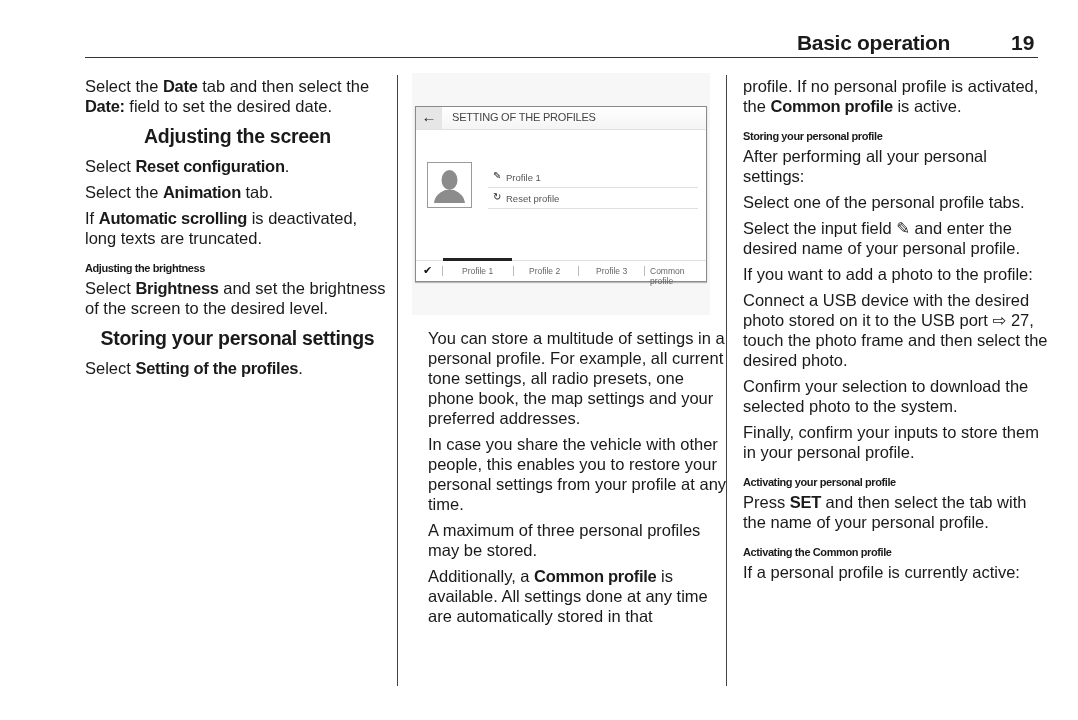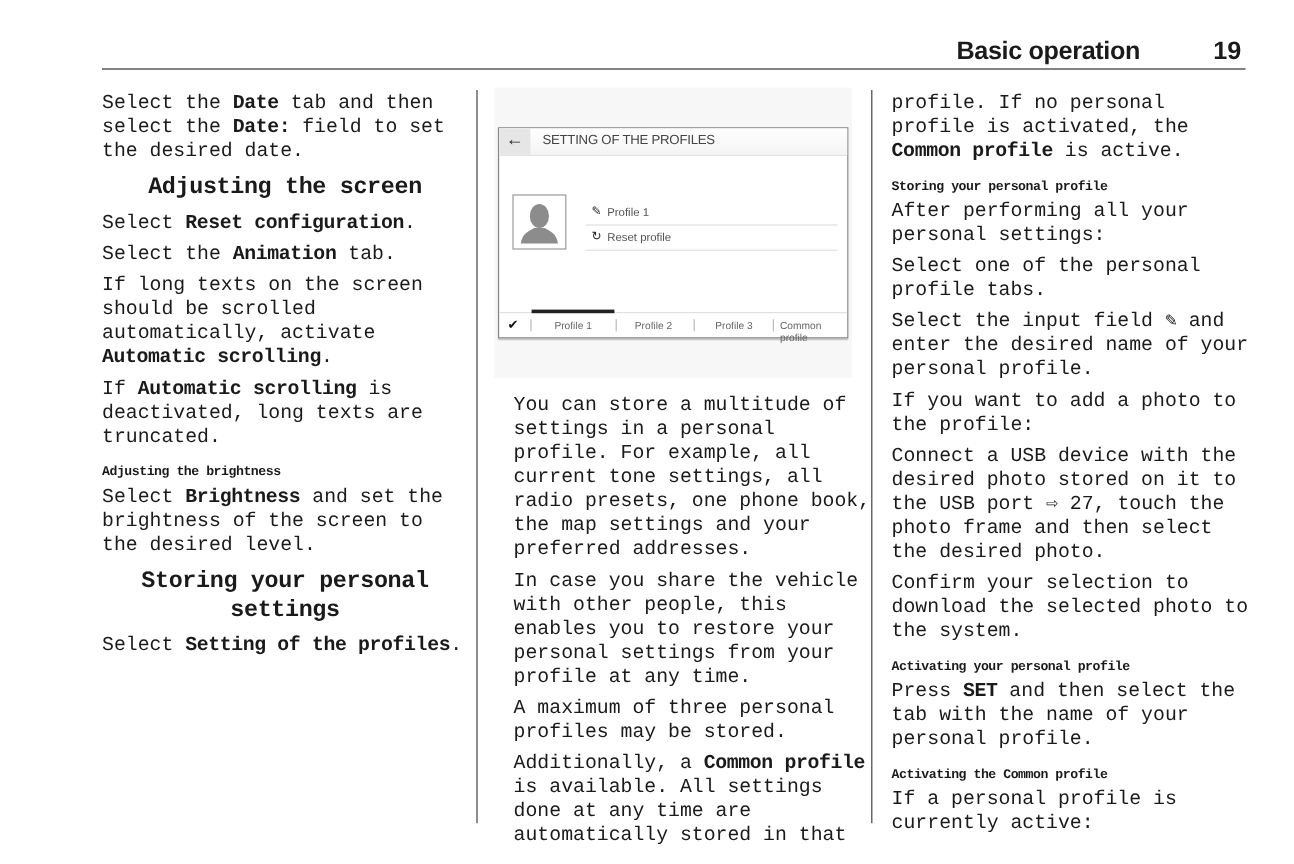--- a/index.html
+++ b/index.html
@@ -2,21 +2,21 @@
 <html><head>
 <meta charset="utf-8">
 <style>
   html, body { margin: 0; padding: 0; background: #ffffff; }
   body { width: 1078px; height: 720px; position: relative; overflow: hidden;
          font-family: "Liberation Sans", sans-serif; color: #1a1a1a; }
   .header-title { position: absolute; left: 797px; top: 31px; font-size: 21px; font-weight: bold; letter-spacing: -0.3px; }
   .header-page { position: absolute; left: 1011px; top: 31px; font-size: 21px; font-weight: bold; }
   .header-rule { position: absolute; left: 85px; top: 57px; width: 953px; height: 1px; background: #333; }
   .col-rule { position: absolute; width: 1px; background: #444; }
-  .col { position: absolute; font-size: 16.5px; line-height: 20px; font-family: Liberation Mono, monospace; }
+  .col { position: absolute; font-size: 16.5px; line-height: 20px; }
   .col p { margin: 0 0 6px 0; }
   .col b { font-weight: bold; letter-spacing: -0.3px; }
   .h2 { font-size: 19.5px; font-weight: bold; line-height: 24px; letter-spacing: -0.3px; margin: 8px 0 8px 0; text-align: center; }
   .h3 { font-size: 11px; font-weight: bold; line-height: 20px; letter-spacing: -0.4px; margin-top: 10px; }
   
   .figure { position: absolute; left: 412px; top: 73px; width: 298px; height: 242px; background: #f7f7f7; }
   .screen { position: absolute; left: 3px; top: 33px; width: 290px; height: 174px; background: #fff; border: 1px solid #8a8a8a; box-shadow: 0 1px 1px #bbb; }
   .scr-title-bar { position: absolute; left: 0; top: 0; width: 290px; height: 22px; border-bottom: 1px solid #e2e2e2; background: linear-gradient(#fff, #f4f4f4); }
   .scr-back { position: absolute; left: 0; top: 0; width: 26px; height: 22px; background: #e6e6e6; font-size: 15px; line-height: 20px; text-align: center; color: #222; }
   .scr-title { position: absolute; left: 36px; top: 4px; font-size: 11px; color: #444; letter-spacing: -0.2px; }
@@ -39,21 +39,20 @@
 </div>
 
 <div class="col-rule" style="left:397px; top:75px; height:611px;"></div>
 <div class="col-rule" style="left:726px; top:75px; height:611px;"></div>
 
 <div class="col" style="left:85px; top:76px; width:305px;">
   <p>Select the <b>Date</b> tab and then select the <b>Date:</b> field to set the desired date.</p>
   <div class="h2">Adjusting the screen</div>
   <p>Select <b>Reset configuration</b>.</p>
   <p>Select the <b>Animation</b> tab.</p>
-  <p>If long texts on the screen should be scrolled automatically, activate <b>Automatic scrolling</b>.</p>
   <p>If <b>Automatic scrolling</b> is deactivated, long texts are truncated.</p>
   <div class="h3">Adjusting the brightness</div>
   <p>Select <b>Brightness</b> and set the brightness of the screen to the desired level.</p>
   <div class="h2">Storing your personal settings</div>
   <p>Select <b>Setting of the profiles</b>.</p>
 </div>
 
 <div class="figure">
   <div class="screen">
     <div class="scr-title-bar">
@@ -98,17 +97,18 @@
 
 <div class="col" style="left:743px; top:76px; width:305px;">
   <p>profile. If no personal profile is activated, the <b>Common profile</b> is active.</p>
   <div class="h3">Storing your personal profile</div>
   <p>After performing all your personal settings:</p>
   <p>Select one of the personal profile tabs.</p>
   <p>Select the input field ✎ and enter the desired name of your personal profile.</p>
   <p>If you want to add a photo to the profile:</p>
   <p>Connect a USB device with the desired photo stored on it to the USB port ⇨ 27, touch the photo frame and then select the desired photo.</p>
   <p>Confirm your selection to download the selected photo to the system.</p>
+  <p>Finally, confirm your inputs to store them in your personal profile.</p>
   <div class="h3">Activating your personal profile</div>
   <p>Press <b>SET</b> and then select the tab with the name of your personal profile.</p>
   <div class="h3">Activating the Common profile</div>
   <p>If a personal profile is currently active:</p>
 </div>
 
 </body></html>

